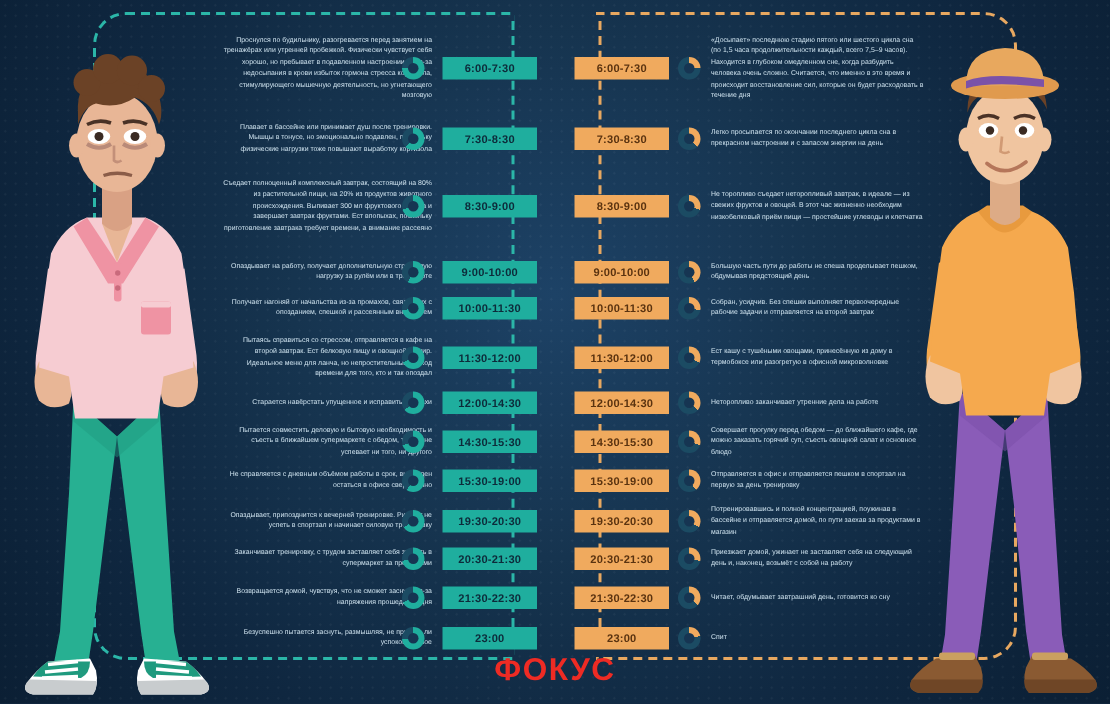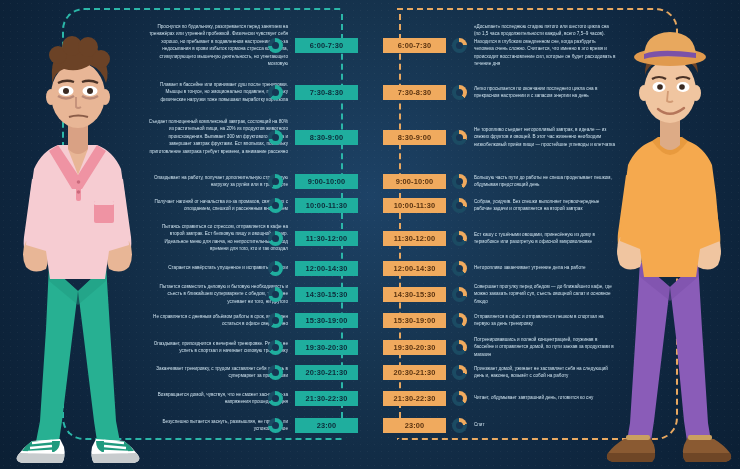--- a/index.html
+++ b/index.html
@@ -176,20 +176,21 @@
     <circle cx="82" cy="58" r="2.8" fill="#3a2a22"></circle>
     <path d="M52 50 Q59 46 66 50" stroke="#4a3226" stroke-width="2.2" fill="none"></path>
     <path d="M76 50 Q83 46 90 50" stroke="#4a3226" stroke-width="2.2" fill="none"></path>
     <path d="M68 62 L67 72 Q70 74 73 72" stroke="#d19a74" stroke-width="1.8" fill="none"></path>
     <path d="M58 80 Q70 90 84 79" stroke="#b5765a" stroke-width="2.4" fill="none" stroke-linecap="round"></path>
   </svg>
 
   <div id="col-left-text" class="col"></div>
   <div id="col-right-text" class="col"></div>
 
+  <div id="logo">ФОКУС</div>
 <div style="position: absolute; left: 148px; width: 142px; top: 45px; transform: translateY(-50%);">
       <div class="desc r-align" style="position: static; right: 0px; width: 140px; top: 0px;">Проснулся по будильнику, разогревается перед занятием на тренажёрах или утренней пробежкой. Физически чувствует себя хорошо, но пребывает в подавленном настроении — из-за недосыпания в крови избыток гормона стресса кортизола, стимулирующего мышечную деятельность, но угнетающего мозговую</div>
     </div>
     <div class="donut" style="left: 268px; top: 37.5px;">
       <i style="background: conic-gradient(rgb(31, 174, 158) 0deg, rgb(31, 174, 158) 75%, rgb(27, 75, 99) 75%, rgb(27, 75, 99) 100%);"></i>
       <i style="inset: 4px; background: rgb(22, 53, 82);"></i>
     </div>
     <div class="badge teal" style="left: 295px; width: 63px; top: 37.5px;">6:00-7:30</div>
     <div class="badge orange" style="left: 383px; width: 63px; top: 37.5px;">6:00-7:30</div>
     <div class="donut" style="left: 452px; top: 37.5px;">

